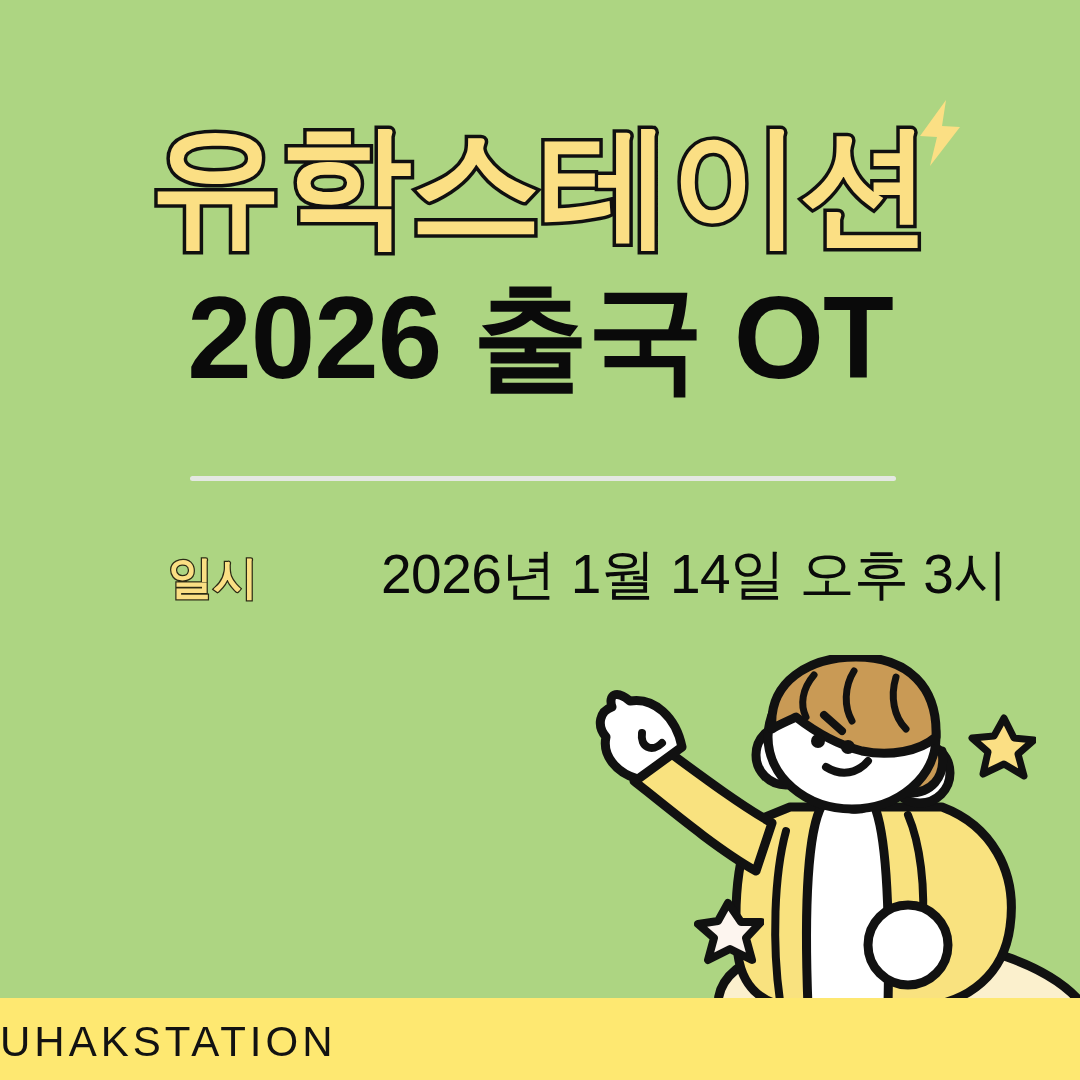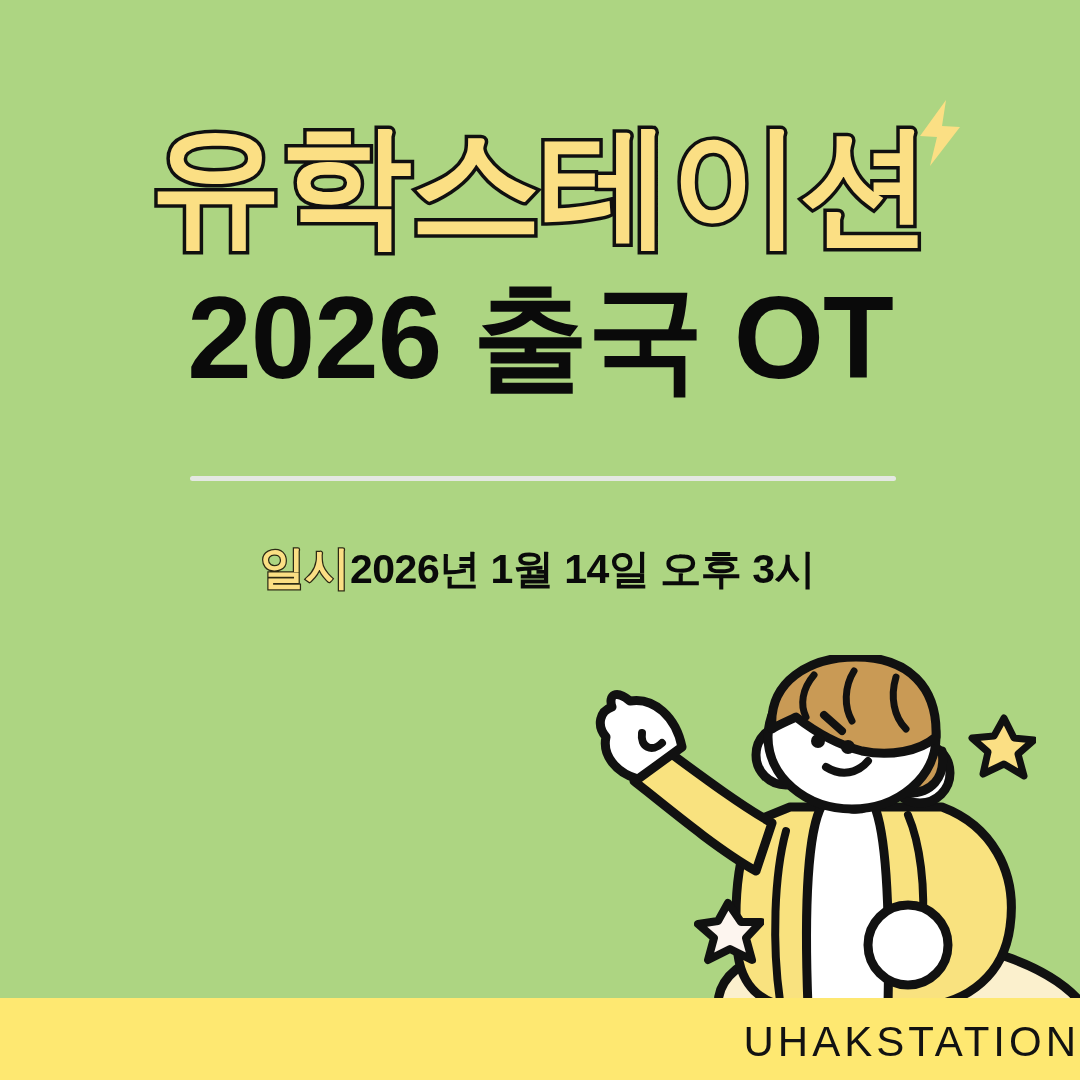--- a/index.html
+++ b/index.html
@@ -86,47 +86,47 @@
   .info {
     position: absolute;
     left: 168px;
     top: 538px;
     width: 800px;
   }
   .info-row {
     display: flex;
     align-items: baseline;
     height: 68px;
-    text-align: right;
   }
   .info-label {
     width: 182px;
     flex: 0 0 182px;
     font-size: 45px;
     font-weight: 700;
     color: #fbdf84;
     -webkit-text-stroke: 2.5px #2c2a14;
     paint-order: stroke fill;
     letter-spacing: 0px;
   }
   .info-value {
-    font-size: 41px;
-    font-weight: 700;
+    font-size: 55px;
+    font-weight: 400;
     color: #0a0a0a;
     letter-spacing: -0.5px;
     white-space: nowrap;
+    margin-left: 31px;
   }
 
   
   .footer-text {
     position: absolute;
     left: 0;
     right: 0;
     top: 1018px;
-    text-align: right;
+    text-align: left;
     font-size: 42px;
     font-weight: 300;
     letter-spacing: 4px;
     color: #121212;
   }
 
   
   .illus {
     position: absolute;
     left: 590px;

